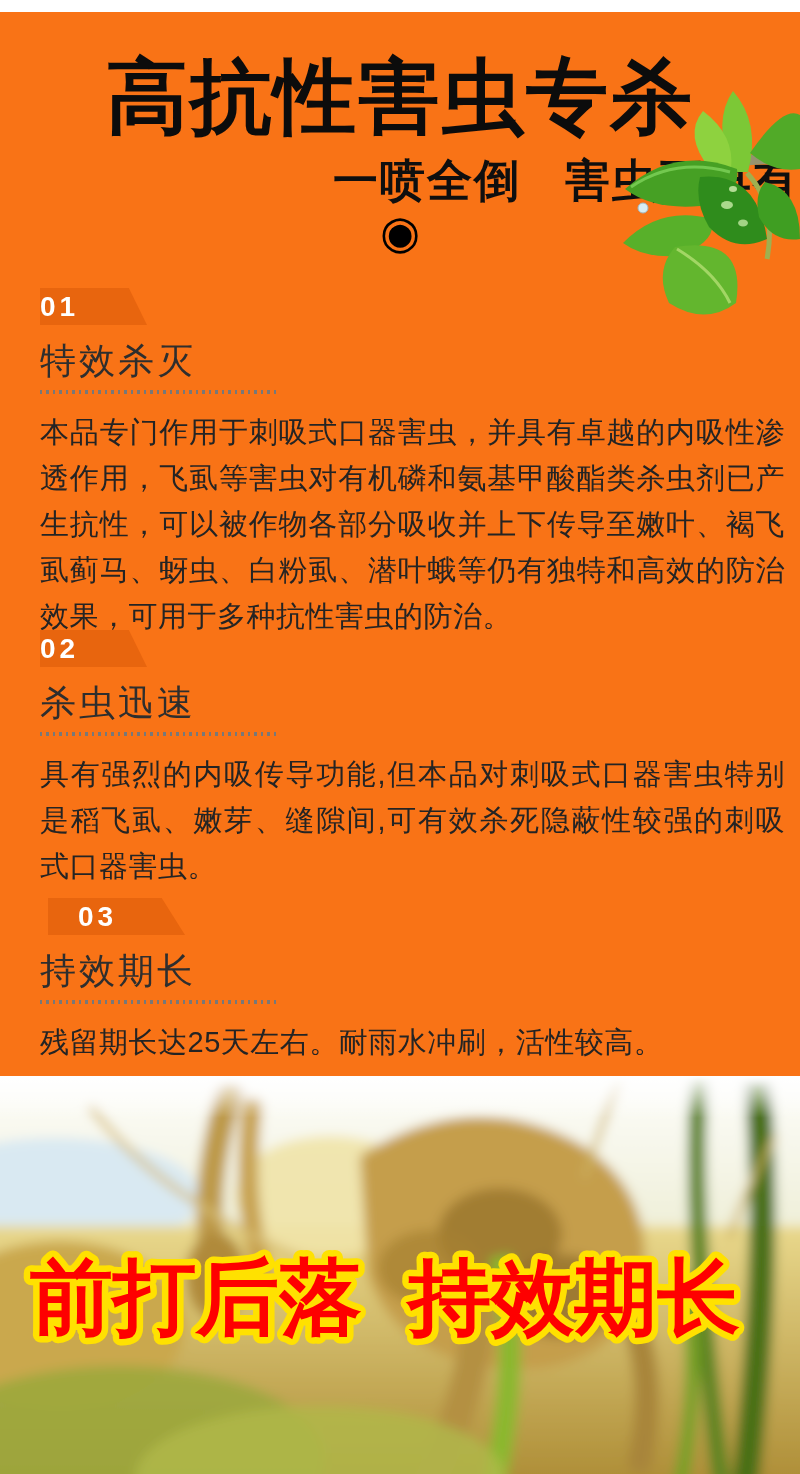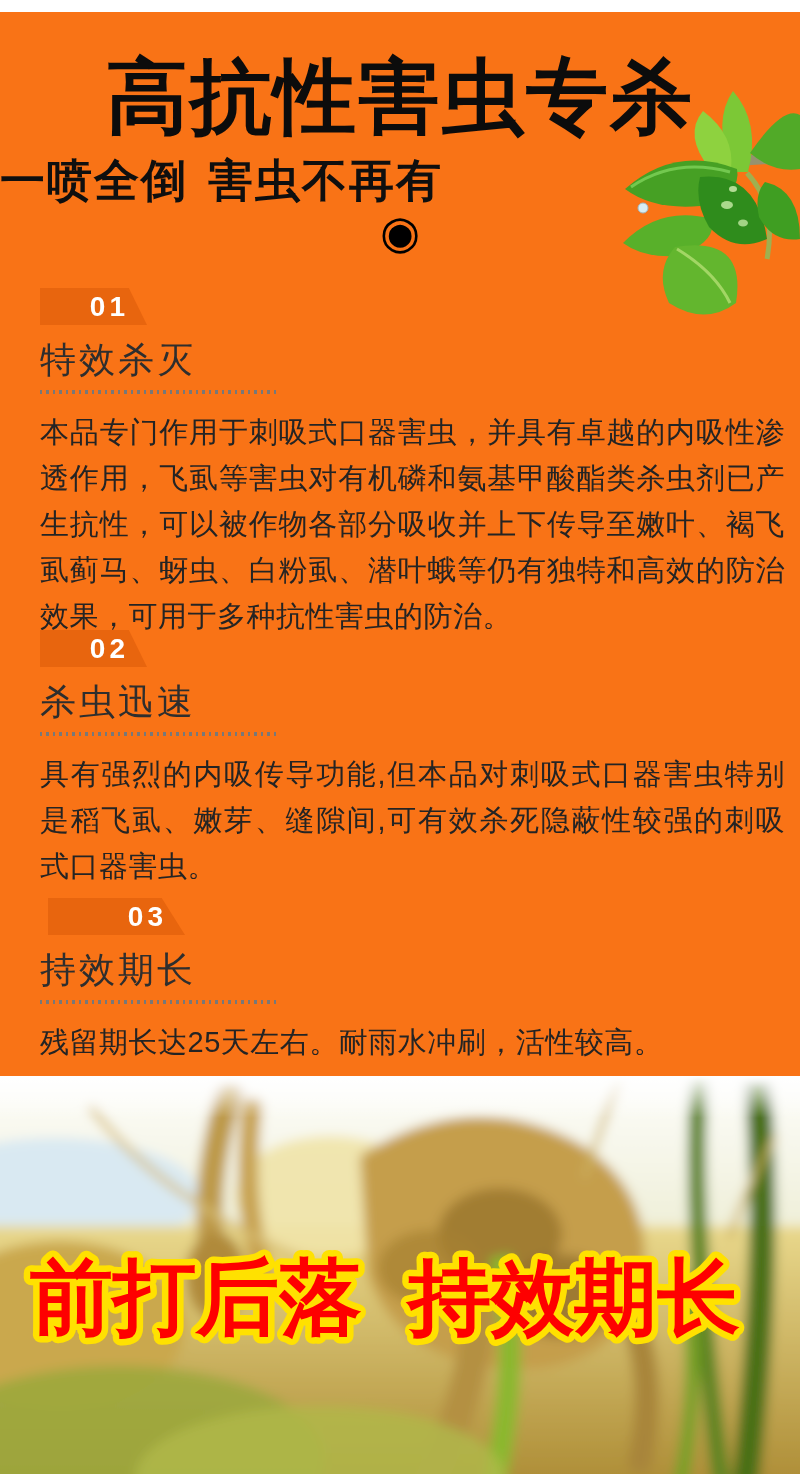--- a/index.html
+++ b/index.html
@@ -8,45 +8,45 @@
     background:#f97316;overflow:hidden;
     font-family:"Liberation Sans","DejaVu Sans",sans-serif;
   }
   
   .header{position:absolute;top:0;left:0;width:800px;height:278px;}
   .title{
     margin:0;padding-top:44px;text-align:center;
     font-size:82px;font-weight:900;letter-spacing:2px;color:#0c0c0c;line-height:1.0;
   }
   .subtitle{
-    margin-top:20px;display:flex;justify-content:flex-start;gap:20px;
+    margin-top:20px;display:flex;justify-content:flex-end;gap:44px;
     font-size:45px;font-weight:700;color:#0f0f0f;letter-spacing:2px;line-height:1.0;
   }
   .target{
     margin-top:6px;text-align:center;font-size:46px;line-height:1.0;color:#000;
     font-family:"DejaVu Sans",sans-serif;
   }
   .leaves{position:absolute;top:65px;right:0;width:185px;height:245px;pointer-events:none;}
   
   .feature{position:absolute;left:40px;width:745px;}
   .feature.s1{top:276px;}
   .feature.s2{top:618px;}
   .feature.s3{top:886px;}
   .badge{
     width:107px;height:37px;background:#e8650e;
     clip-path:polygon(0 0,83% 0,100% 100%,0 100%);
   }
   .feature.s3 .badge{margin-left:8px;padding-left:30px;}
   .badge span{
-    display:block;width:89px;text-align:right;line-height:37px;
+    display:block;width:89px;text-align:left;line-height:37px;
     color:#ffffff;font-size:28px;font-weight:700;letter-spacing:4px;
   }
   .feature-heading{
     margin:14px 0 0 0;font-size:36px;font-weight:400;color:#2e2e2e;
-    letter-spacing:3px;line-height:1.2;font-family:Liberation Serif, serif;
+    letter-spacing:3px;line-height:1.2;
   }
   .dotted{
     margin-top:8px;width:238px;height:4px;
     background-image:repeating-linear-gradient(90deg,#787878 0 2.5px,transparent 2.5px 6.5px);
   }
   .feature-body{
     margin:15px 0 0 0;width:745px;
     font-size:29px;font-weight:400;color:#242424;line-height:46px;letter-spacing:0.5px;
     text-align:justify;
   }

